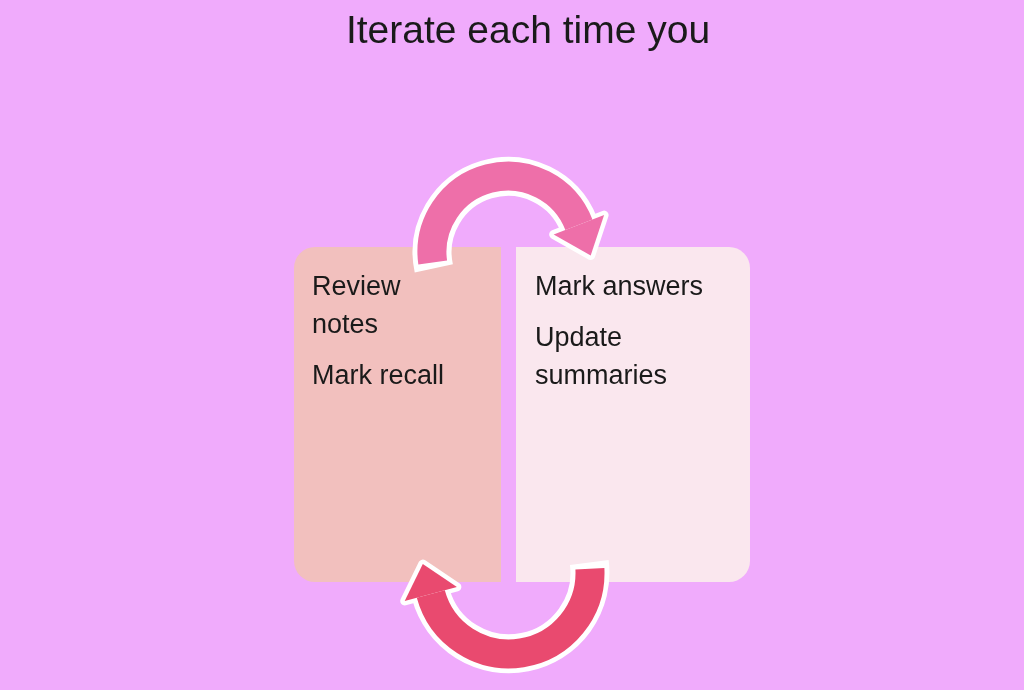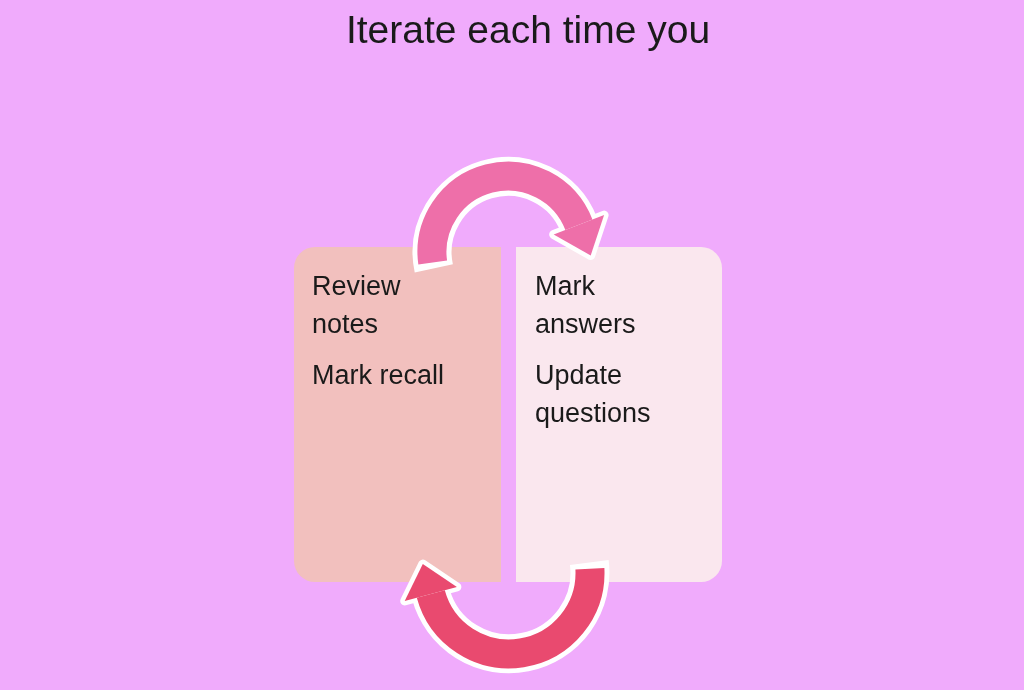--- a/index.html
+++ b/index.html
@@ -25,21 +25,21 @@
     height:335px;
     box-sizing:border-box;
     color:#1a1a1a;
   }
   .pbox-left{
     left:294px;width:207px;
     border-radius:21px 0 0 21px;
     padding:20px 34px 0 18px;
   }
   .pbox-right{
-    left:516px;width:206px;
+    left:516px;width:234px;
     border-radius:0 21px 21px 0;
     padding:20px 32px 0 19px;
   }
   .pbox p{
     font-size:27px;
     line-height:38px;
     margin:0 0 13px 0;
   }
   svg.arrows{
     position:absolute;
@@ -59,21 +59,21 @@
     <div>Iterate each time you</div>
   </div>
 
   <div class="pbox pbox-left" style="background-color: rgb(242, 192, 190);">
     <p>Review notes</p>
     <p>Mark recall</p>
   </div>
 
   <div class="pbox pbox-right" style="background-color: rgb(250, 231, 238);">
     <p>Mark answers</p>
-    <p>Update questions</p>
+    <p>Update summaries</p>
   </div>
 
   <svg class="arrows" width="1024" height="690" viewBox="0 0 1024 690">
 
     <g>
       <path class="arc-outline" d="M 433.8 268.4 A 76 76 0 0 1 578.9 224.8"></path>
       <polygon class="head-outline" points="553.7,234.5 604.1,215.1 590.7,255.6"></polygon>
       <path class="arc-main" d="M 432.7 262.6 A 76 76 0 0 1 578.9 224.8" stroke="#ee6fa9"></path>
       <polygon points="553.7,234.5 604.1,215.1 590.7,255.6" fill="#ee6fa9"></polygon>
     </g>

